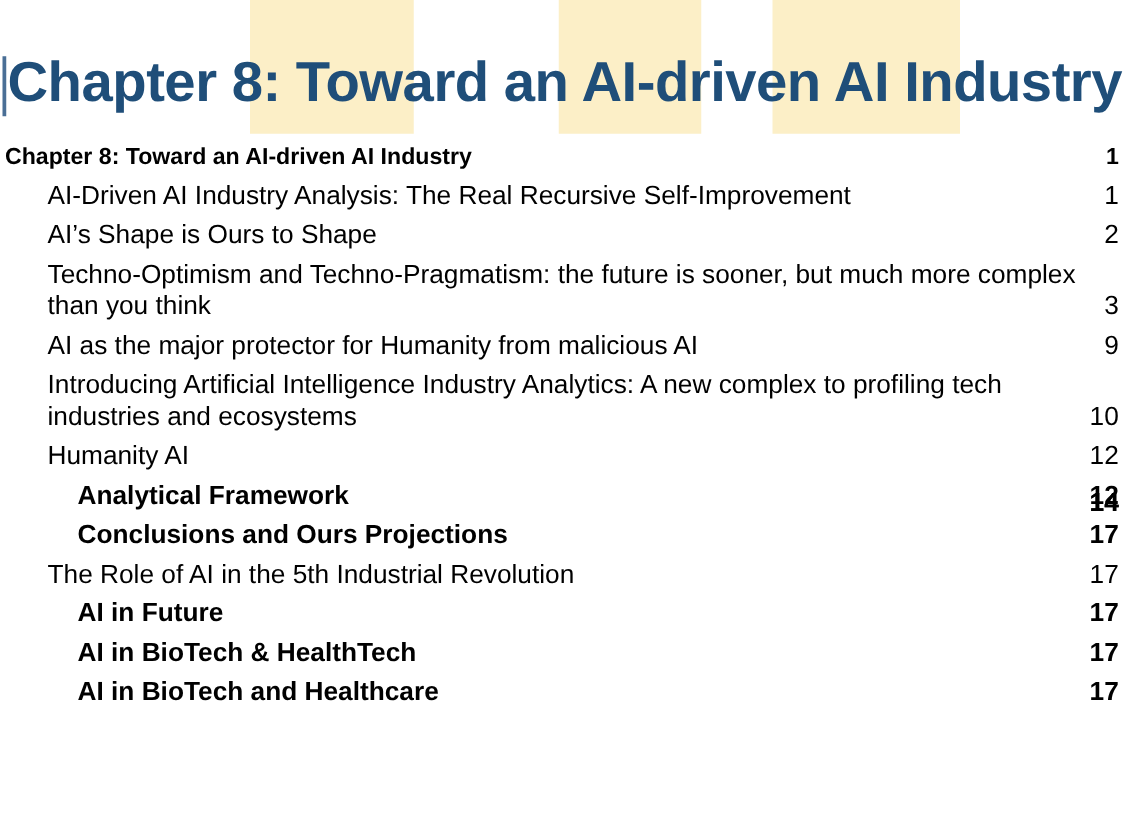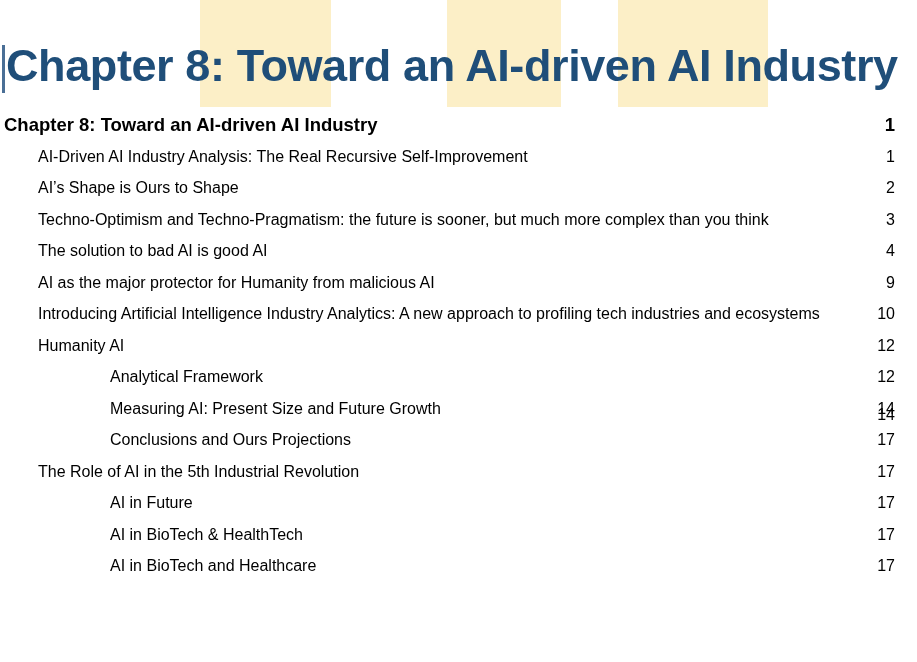--- a/index.html
+++ b/index.html
@@ -64,21 +64,21 @@
   .toc {
     position: absolute;
     left: 0;
     top: 112px;
     width: 917px;
   }
   .toc-entry {
     position: relative;
     display: block;
     padding-right: 22px;
-    font-size: 16px;
+    font-size: 21px;
     line-height: 25.5px;
     color: #000000;
   }
   .toc-entry .entry-inner {
     display: block;
     position: relative;
   }
   .toc-title {
     display: inline;
   }
@@ -96,22 +96,22 @@
     font-size: 18.5px;
     padding-left: 4px;
     margin-bottom: 6px;
   }
   .level-2 {
     font-weight: normal;
     padding-left: 38px;
     margin-bottom: 6px;
   }
   .level-3 {
-    font-weight: normal;
-    padding-left: 110px;
+    font-weight: bold;
+    padding-left: 62px;
     margin-bottom: 6px;
   }
   
   .wrap .toc-title {
     display: block;
     padding-right: 0;
   }
 </style>
 </head>
 <body>
@@ -137,39 +137,36 @@
     <div class="toc-entry level-2">
       <span class="entry-inner"><span class="toc-title">AI’s Shape is Ours to Shape</span><span class="toc-page">2</span></span>
     </div>
     <div class="toc-entry level-2 wrap">
       <span class="entry-inner">
         <span class="toc-title">Techno-Optimism and Techno-Pragmatism: the future is sooner, but much more complex than you think</span>
         <span class="toc-page">3</span>
       </span>
     </div>
     <div class="toc-entry level-2">
-      <span class="entry-inner"><span class="toc-title">The solution to bad AI is good AI</span><span class="toc-page">4</span></span>
-    </div>
-    <div class="toc-entry level-2">
       <span class="entry-inner"><span class="toc-title">AI as the major protector for Humanity from malicious AI</span><span class="toc-page">9</span></span>
     </div>
     <div class="toc-entry level-2 wrap">
       <span class="entry-inner">
-        <span class="toc-title">Introducing Artificial Intelligence Industry Analytics: A new approach to profiling tech industries and ecosystems</span>
+        <span class="toc-title">Introducing Artificial Intelligence Industry Analytics: A new complex to profiling tech industries and ecosystems</span>
         <span class="toc-page">10</span>
       </span>
     </div>
     <div class="toc-entry level-2">
       <span class="entry-inner"><span class="toc-title">Humanity AI</span><span class="toc-page">12</span></span>
     </div>
     <div class="toc-entry level-3">
       <span class="entry-inner"><span class="toc-title">Analytical Framework</span><span class="toc-page">12</span></span>
     </div>
     <div class="toc-entry level-3">
-      <span class="entry-inner"><span class="toc-title">Measuring AI: Present Size and Future Growth</span><span class="toc-page">14</span></span>
+      <span class="entry-inner"><span class="toc-page">14</span></span>
     </div>
     <div class="toc-entry level-3">
       <span class="entry-inner"><span class="toc-page">14</span></span>
     </div>
     <div class="toc-entry level-3">
       <span class="entry-inner"><span class="toc-title">Conclusions and Ours Projections</span><span class="toc-page">17</span></span>
     </div>
     <div class="toc-entry level-2">
       <span class="entry-inner"><span class="toc-title">The Role of AI in the 5th Industrial Revolution</span><span class="toc-page">17</span></span>
     </div>

